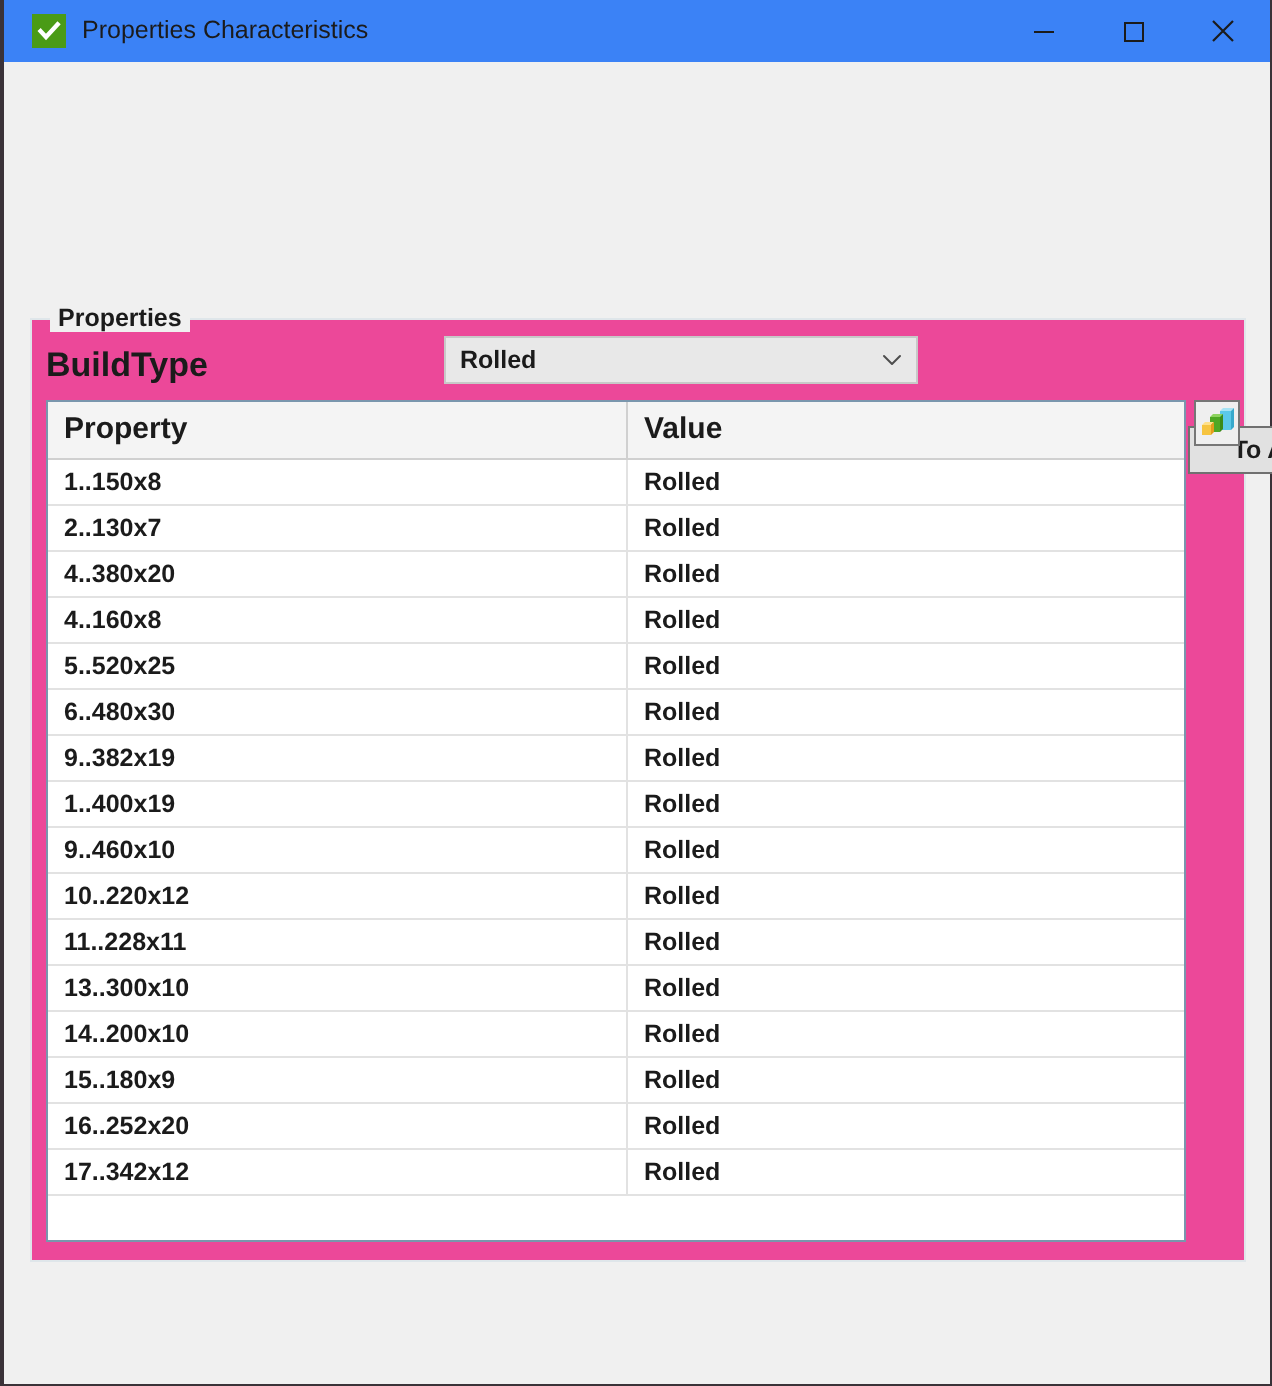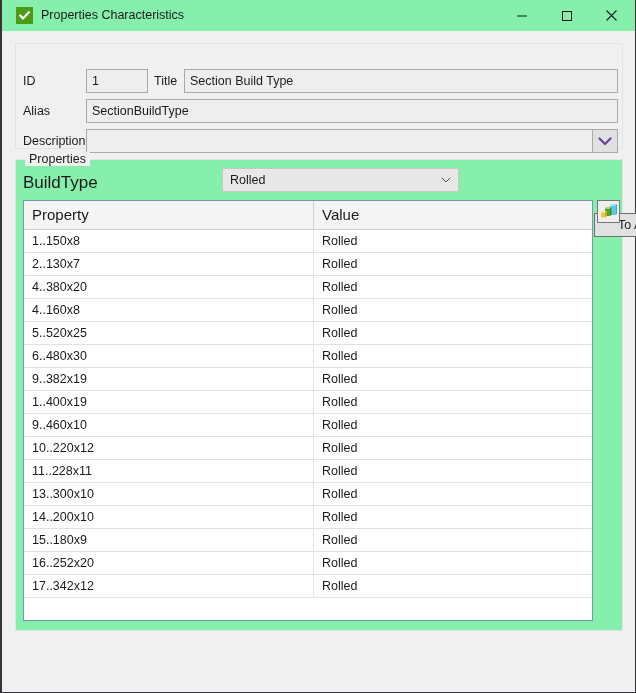--- a/index.html
+++ b/index.html
@@ -27,21 +27,21 @@
     border-right: 1px solid #3a3238;
     border-bottom: 1px solid #3a3238;
     background: #f0f0f0;
   }
 
   
   #titlebar {
     position: absolute;
     left: 0; top: 0; right: 0;
     height: 31px;
-    background: #86efac;
+    background: #3b82f6;
     border-bottom: 1px solid #ffffff;
   }
   #title-icon {
     position: absolute;
     left: 14px; top: 7px;
     width: 17px; height: 17px;
     background: #4a9b16;
     display: flex;
     align-items: center;
     justify-content: center;
@@ -150,21 +150,22 @@
   }
 
   
   #props-group {
     position: absolute;
     left: 13px; top: 128px;
     width: 608px;
     height: 472px;
     box-sizing: border-box;
     border: 1px solid #dfe6ea;
-    background: #86efac;
+    background: #ec4899;
+    font-weight: bold;
   }
   #props-legend {
     position: absolute;
     left: 9px; top: -8px;
     background: #f0f0f0;
     padding: 0 4px;
     font-size: 12.5px;
     color: #1b1b1b;
     white-space: nowrap;
   }
@@ -327,41 +328,20 @@
     </div>
     <div class="win-btn" id="btn-close">
       <svg width="13" height="13" viewBox="0 0 13 13">
         <path d="M1.5 1.5 L11.5 11.5 M11.5 1.5 L1.5 11.5" stroke="#1b1b1b" stroke-width="1.1"></path>
       </svg>
     </div>
   </div>
 
   <div id="client">
 
-    <div id="top-panel">
-
-      <div class="fld-label" id="lbl-id">ID</div>
-      <div class="textbox" id="txt-id">1</div>
-
-      <div class="fld-label" id="lbl-title">Title</div>
-      <div class="textbox" id="txt-title">Section Build Type</div>
-
-      <div class="fld-label" id="lbl-alias">Alias</div>
-      <div class="textbox" id="txt-alias">SectionBuildType</div>
-
-      <div class="fld-label" id="lbl-desc">Description</div>
-      <div id="combo-desc">
-        <div id="combo-desc-text"></div>
-        <div id="combo-desc-btn">
-          <svg width="14" height="9" viewBox="0 0 14 9">
-            <path d="M1.5 1.5 L7 7 L12.5 1.5" stroke="#6b3fa0" stroke-width="2.2" fill="none" stroke-linecap="round" stroke-linejoin="round"></path>
-          </svg>
-        </div>
-      </div>
-    </div>
 
     <div id="props-group">
       <div id="props-legend">Properties</div>
 
       <div id="lbl-buildtype">BuildType</div>
 
       <div id="combo-buildtype">
         <div id="combo-buildtype-text">Rolled</div>
         <div id="combo-buildtype-arrow">
           <svg width="10" height="6" viewBox="0 0 10 6">

